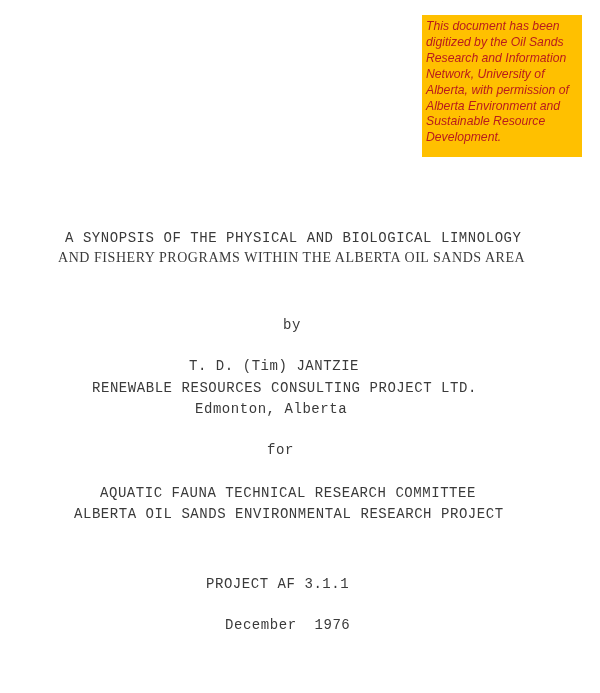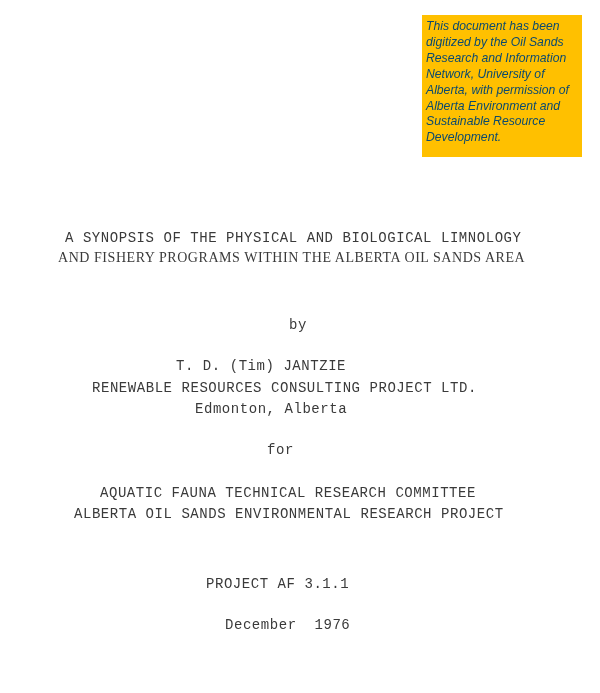--- a/index.html
+++ b/index.html
@@ -15,43 +15,43 @@
       position: absolute;
       left: 422px; top: 15px;
       width: 160px; height: 142px;
       background: #ffc000;
       box-sizing: border-box;
       padding: 4px 4px 0 4px;
       font-family: "Liberation Sans", "DejaVu Sans", sans-serif;
       font-style: italic;
       font-size: 12.2px;
       line-height: 15.9px;
-      color: #0c4a6e;
+      color: #b91c1c;
     }
     .line {
       position: absolute;
       white-space: pre;
       font-size: 14px;
       letter-spacing: 0.55px;
       line-height: 16px;
     }
   </style>
 </head>
 <body>
 
 <div class="notice">
   <span>This document has been digitized by the Oil Sands Research and Information Network, University of Alberta, with permission of Alberta Environment and Sustainable Resource Development.</span>
 </div>
 
 <div class="line" style="left:65px; top:230px;">A SYNOPSIS OF THE PHYSICAL AND BIOLOGICAL LIMNOLOGY</div>
 <div class="line" style="left:58px; top:250px;font-family:Liberation Serif, serif;">AND FISHERY PROGRAMS WITHIN THE ALBERTA OIL SANDS AREA</div>
 
-<div class="line" style="left:289px; top:317px;">by</div>
+<div class="line" style="left:283px; top:317px;">by</div>
 
-<div class="line" style="left:176px; top:358px;">T. D. (Tim) JANTZIE</div>
+<div class="line" style="left:189px; top:358px;">T. D. (Tim) JANTZIE</div>
 <div class="line" style="left:92px; top:380px;">RENEWABLE RESOURCES CONSULTING PROJECT LTD.</div>
 <div class="line" style="left:195px; top:401px;">Edmonton, Alberta</div>
 
 <div class="line" style="left:267px; top:442px;">for</div>
 
 <div class="line" style="left:100px; top:485px;">AQUATIC FAUNA TECHNICAL RESEARCH COMMITTEE</div>
 <div class="line" style="left:74px; top:506px;">ALBERTA OIL SANDS ENVIRONMENTAL RESEARCH PROJECT</div>
 
 <div class="line" style="left:206px; top:576px;">PROJECT AF 3.1.1</div>
 <div class="line" style="left:225px; top:617px;">December  1976</div>

